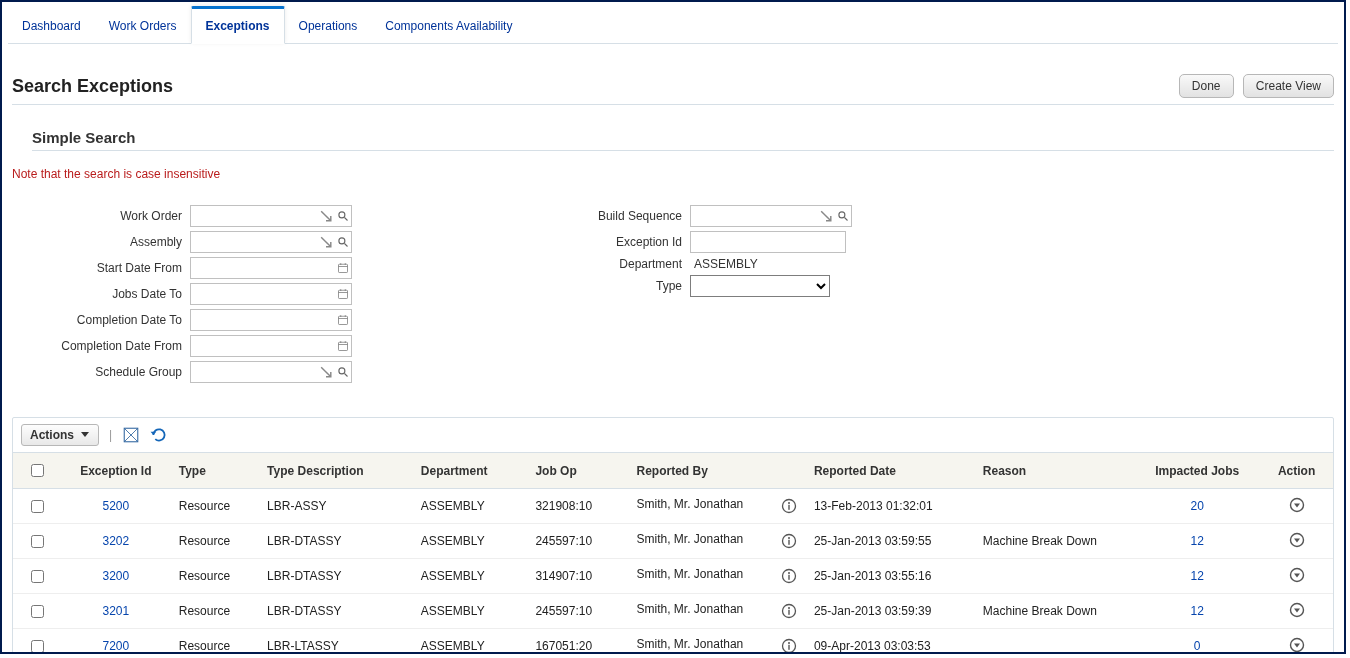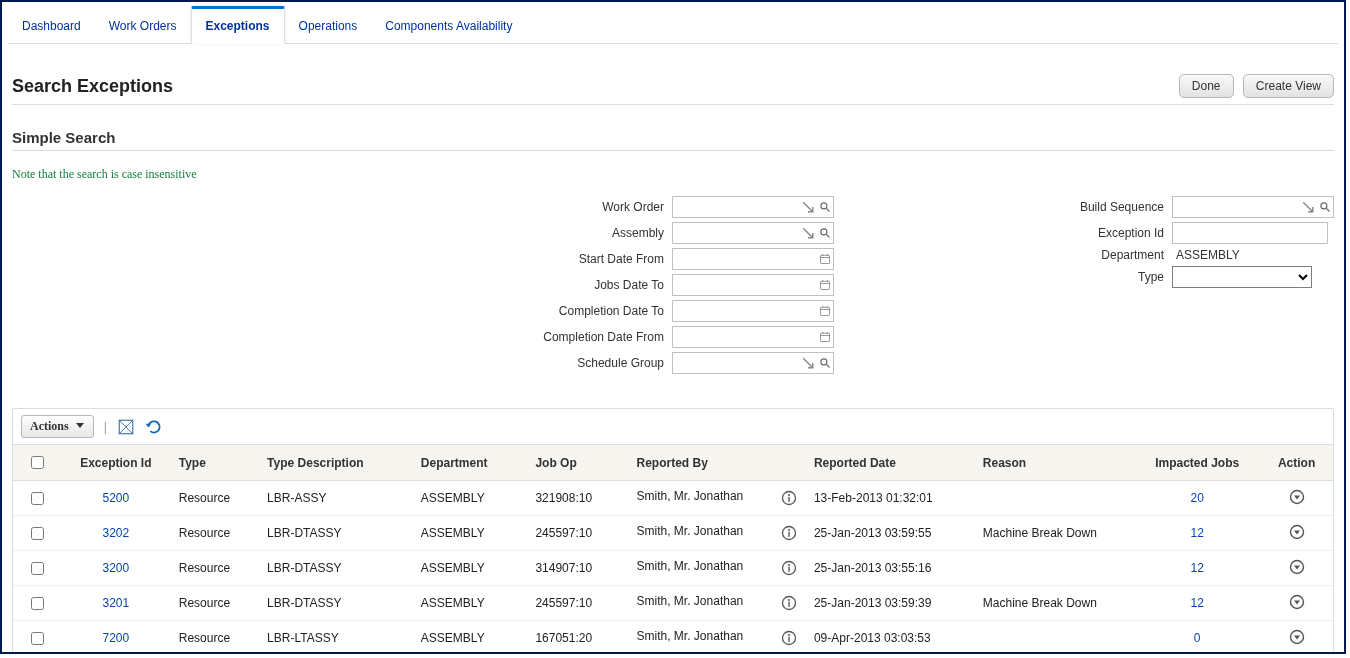--- a/index.html
+++ b/index.html
@@ -75,29 +75,29 @@
   }
   .btn + .btn { margin-left: 6px; }
 
   .section-title {
     font-size: 15px;
     font-weight: bold;
     margin-top: 24px;
     margin-bottom: 6px;
     border-bottom: 1px solid #d6dfe6;
     padding-bottom: 4px;
-  }
-  .note-text { color: #15803d; margin-top: 16px; font-family: Liberation Serif, serif; }
+    margin-left: 20px;
+  }
+  .note-text { color: #b91c1c; margin-top: 16px; }
 
   
   .form-cols {
     display: flex;
-    margin-top: 14px;
+    margin-top: 24px;
     gap: 160px;
-    justify-content: flex-end;
   }
   .form-col { }
   .form-row {
     display: flex;
     align-items: center;
     margin-bottom: 4px;
   }
   .form-label {
     width: 170px;
     text-align: right;
@@ -163,21 +163,20 @@
     gap:10px;
   }
   .actions-menu {
     display:flex; align-items:center;
     border:1px solid #b7b7b7;
     background: linear-gradient(#fdfdfd,#e8e8e8);
     border-radius:3px;
     padding:3px 8px;
     font-weight:bold;
     cursor:pointer;
-    font-family:Liberation Serif, serif;
   }
   .actions-menu .caret { margin-left:6px; }
   .tb-icon { cursor:pointer; display:inline-flex; align-items:center; justify-content:center; width:18px; height:18px; }
 
   table.grid {
     width: 100%;
     border-collapse: collapse;
     font-size: 12px;
   }
   table.grid th {

